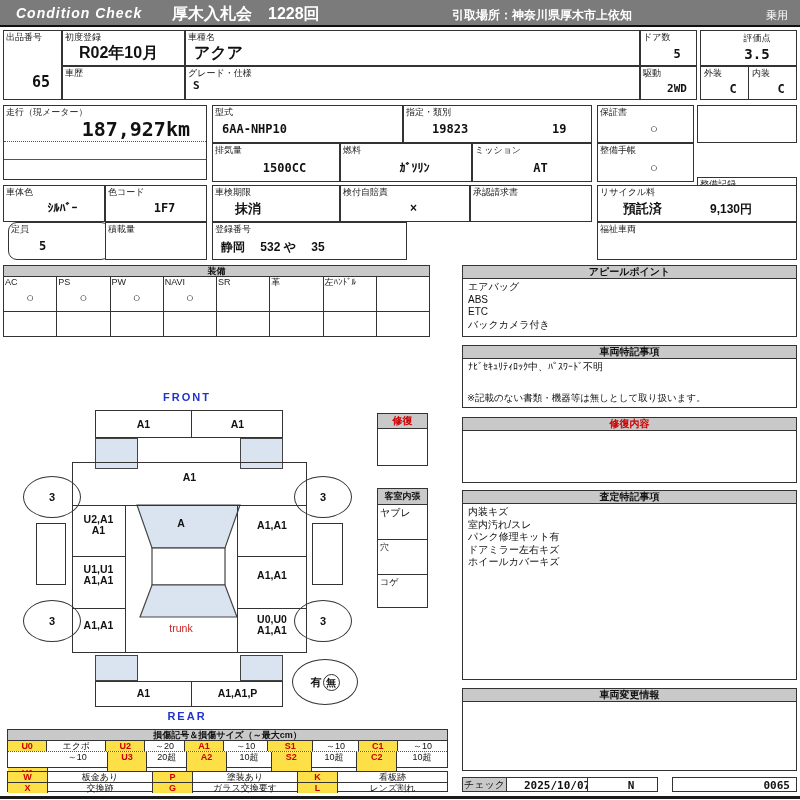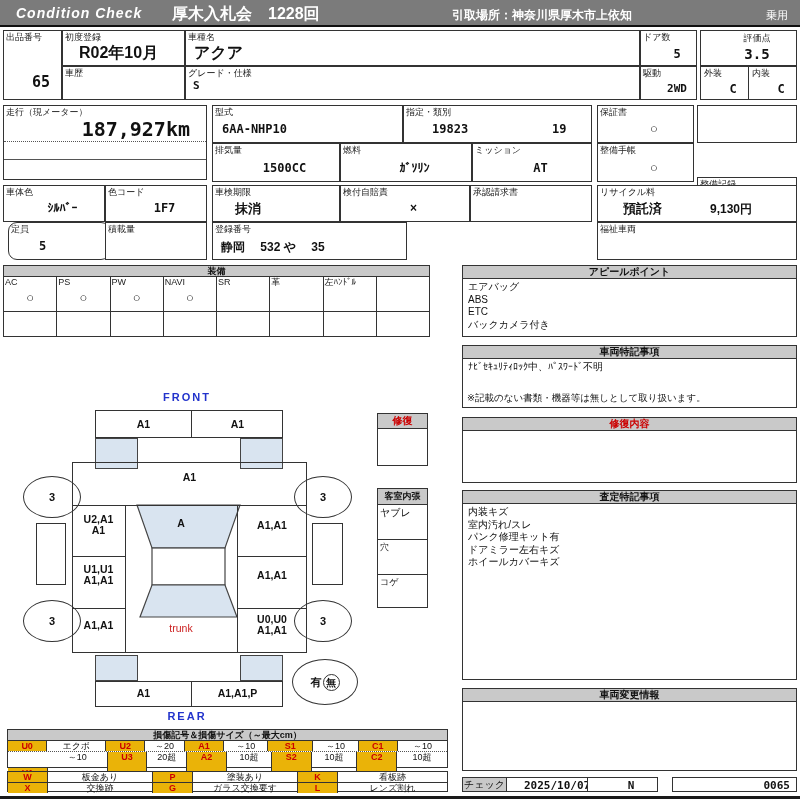--- a/index.html
+++ b/index.html
@@ -20,21 +20,21 @@
   .pbody{font-size:10px;line-height:12.5px;padding:2px 5px;white-space:pre-line;}
   .blue{color:#2233cc;}
   .redtxt{color:#cc2222;}
   .glassbox{position:absolute;box-sizing:border-box;border:1px solid #444;background:#d9e4f0;}
   .tire{position:absolute;box-sizing:border-box;border:1px solid #333;border-radius:50%;
         display:flex;align-items:center;justify-content:center;font-weight:bold;font-size:11px;background:transparent;}
   .dgl{position:absolute;font-weight:bold;font-size:10.5px;line-height:11px;text-align:center;white-space:pre-line;}
   .legrow{display:flex;}
   .legcell{box-sizing:border-box;border-right:1px solid #333;text-align:center;
            font-size:9px;line-height:10px;overflow:hidden;white-space:nowrap;}
-  .legcode{background:#eab308;color:#c00;font-weight:bold;}
+  .legcode{background:#fde047;color:#c00;font-weight:bold;}
   .eqcell{box-sizing:border-box;border-right:1px solid #333;position:relative;}
   .eqcell:last-child,.legcell:last-child{border-right:none;}
   .circ{font-size:13px;font-weight:bold;text-align:center;}
 </style>
 </head>
 <body>
 
 <div id="sheet">
 
   <div class="abs" style="left:0;top:0;width:800px;height:27px;background:#7b7b7b;border-bottom:2px solid #111;">

